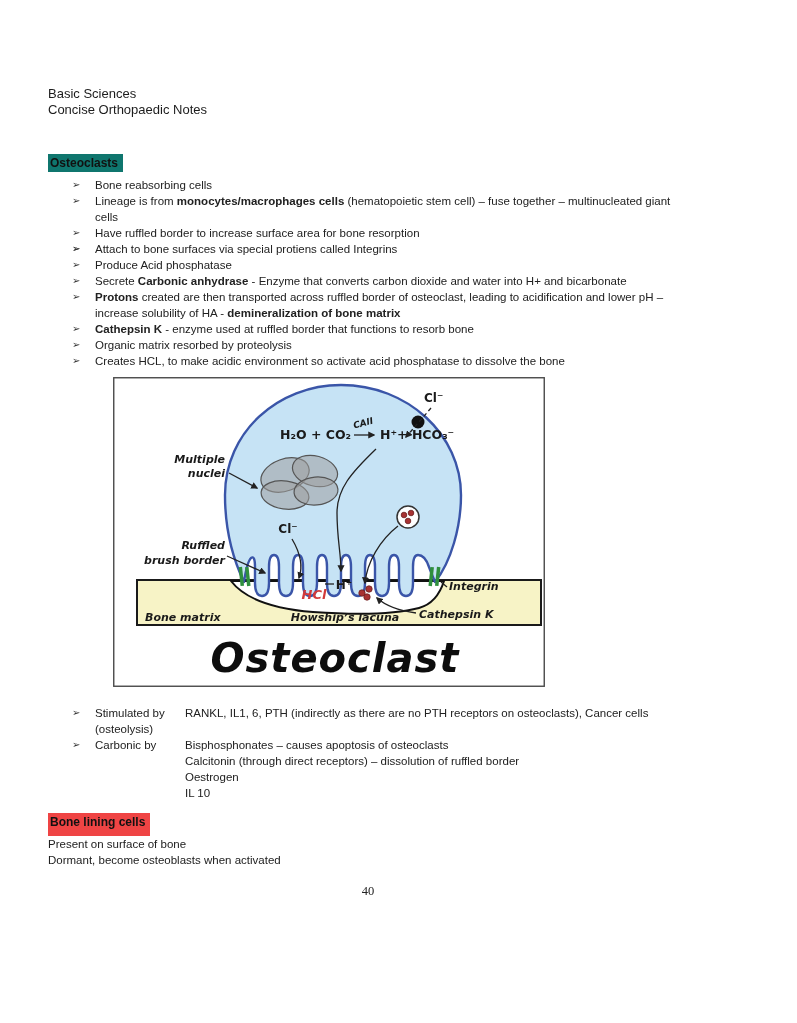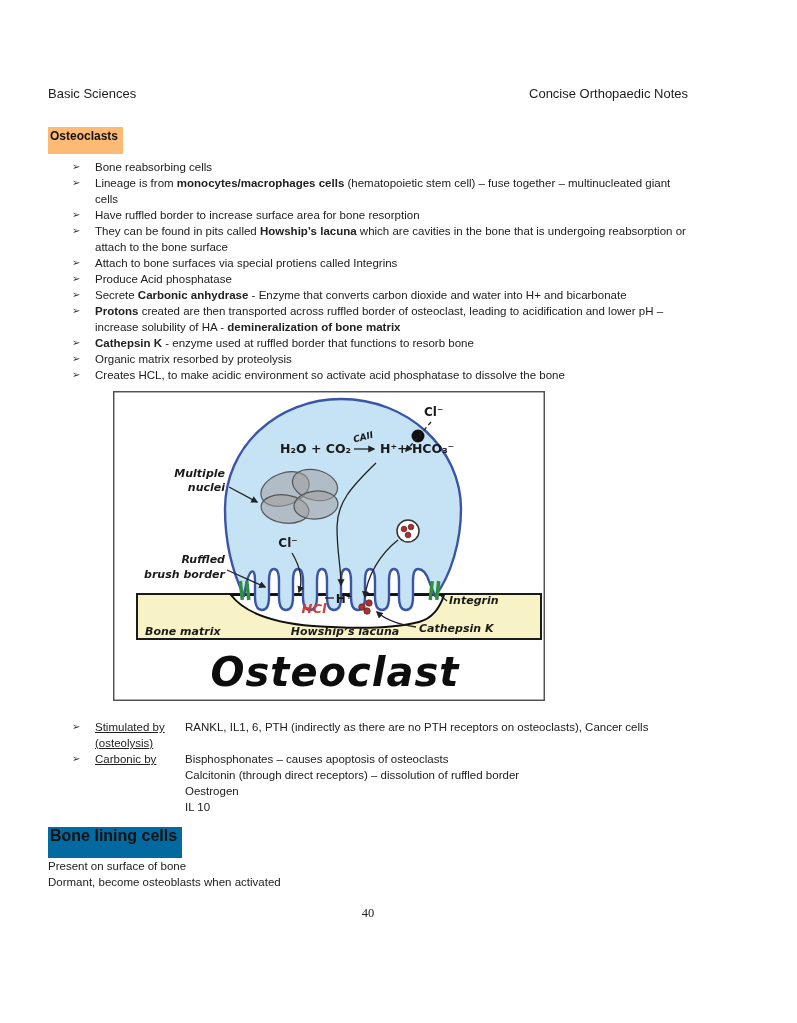--- a/index.html
+++ b/index.html
@@ -1,33 +1,33 @@
 <!DOCTYPE html>
 <html><head>
 <meta charset="utf-8">
 <style>
   html,body{margin:0;padding:0;background:#fff;}
   body{width:797px;height:1023px;overflow:hidden;
        font-family:"Liberation Sans",sans-serif;font-size:11.5px;line-height:16px;color:#212121;}
   .content{padding:0 109px 0 48px;}
-  .header{display:flex;justify-content:space-between;margin-top:86px;font-size:13px;color:#1c1c1c;}
-  .hl-heading{display:inline-block;margin-top:25px;background:#fdba74;font-weight:bold;font-size:12px;
-              padding:1px 5px 10px 2px;color:#111;}
+  .header{display:flex;justify-content:space-between;margin-top:86px;font-size:13px;color:#1c1c1c;flex-direction:column;}
+  .hl-heading{display:inline-block;margin-top:36px;background:#0f766e;font-weight:bold;font-size:12px;
+              padding:1px 5px 1px 2px;color:#111;}
   ul.blist{list-style:none;margin:5px 0 0 0;padding:0;}
   ul.blist li{position:relative;padding-left:47px;}
   .blt-marker{position:absolute;left:24px;top:0;font-size:10px;color:#333;}
   b{font-weight:700;}
   .diagram-wrap{margin:8px 0 0 65px;width:380px;height:310px;}
   .reg-block{margin-top:18px;}
   .reg-row{display:flex;}
   .reg-marker{margin-left:24px;width:23px;font-size:10px;color:#333;flex:none;}
-  .reg-label{width:90px;flex:none;text-decoration:underline;}
+  .reg-label{width:90px;flex:none;}
   .reg-values{flex:1;}
   .bl-section{margin-top:12px;}
-  .bl-heading{display:inline-block;background:#0369a1;font-weight:bold;font-size:16px;padding:1px 5px 14px 2px;color:#111;}
+  .bl-heading{display:inline-block;background:#ef4444;font-weight:bold;font-size:12px;padding:1px 5px 6px 2px;color:#111;}
   .bl-line{margin:0;}
   .page-num{text-align:center;margin-top:15px;font-family:"Liberation Serif",serif;font-size:12.5px;color:#222;}
   
   .dlabel{font:italic 700 11px "DejaVu Sans",sans-serif;fill:#1a1a1a;}
   .deq{font:700 12.5px "DejaVu Sans",sans-serif;fill:#1a1a1a;}
   .denz{font:italic 700 9px "DejaVu Sans",sans-serif;fill:#1a1a1a;}
   .dion{font:700 12px "DejaVu Sans",sans-serif;fill:#1a1a1a;}
   .dtitle{font:italic 800 40px "DejaVu Sans",sans-serif;fill:#0d0d0d;letter-spacing:1px;}
   .dhcl{font:italic 700 13px "DejaVu Sans",sans-serif;}
   .dline{stroke:#222;stroke-width:1.3;fill:none;}
@@ -41,21 +41,21 @@
     <span>Basic Sciences</span>
     <span>Concise Orthopaedic Notes</span>
   </div>
 
   <div><span class="hl-heading">Osteoclasts</span></div>
 
   <ul class="blist">
     <li><span class="blt-marker">➢</span><span><span>Bone reabsorbing cells</span></span></li>
     <li><span class="blt-marker">➢</span><span><span>Lineage is from </span><b>monocytes/macrophages cells</b><span> (hematopoietic stem cell) – fuse together – multinucleated giant cells</span></span></li>
     <li><span class="blt-marker">➢</span><span><span>Have ruffled border to increase surface area for bone resorption</span></span></li>
-    <li><span class="blt-marker">➢</span><span><span>They can be found in pits called </span><b>Howship’s lacuna</b><span> which are cavities in the bone that is undergoing reabsorption or attach to the bone surface</span></span></li>
+    <li><span class="blt-marker">➢</span></li>
     <li><span class="blt-marker">➢</span><span><span>Attach to bone surfaces via special protiens called Integrins</span></span></li>
     <li><span class="blt-marker">➢</span><span><span>Produce Acid phosphatase</span></span></li>
     <li><span class="blt-marker">➢</span><span><span>Secrete </span><b>Carbonic anhydrase</b><span> - Enzyme that converts carbon dioxide and water into H+ and bicarbonate</span></span></li>
     <li><span class="blt-marker">➢</span><span><b>Protons</b><span> created are then transported across ruffled border of osteoclast, leading to acidification and lower pH – increase solubility of HA - </span><b>demineralization of bone matrix</b></span></li>
     <li><span class="blt-marker">➢</span><span><b>Cathepsin K</b><span> - enzyme used at ruffled border that functions to resorb bone</span></span></li>
     <li><span class="blt-marker">➢</span><span><span>Organic matrix resorbed by proteolysis</span></span></li>
     <li><span class="blt-marker">➢</span><span><span>Creates HCL, to make acidic environment so activate acid phosphatase to dissolve the bone</span></span></li>
   </ul>
 
   <div class="diagram-wrap">

